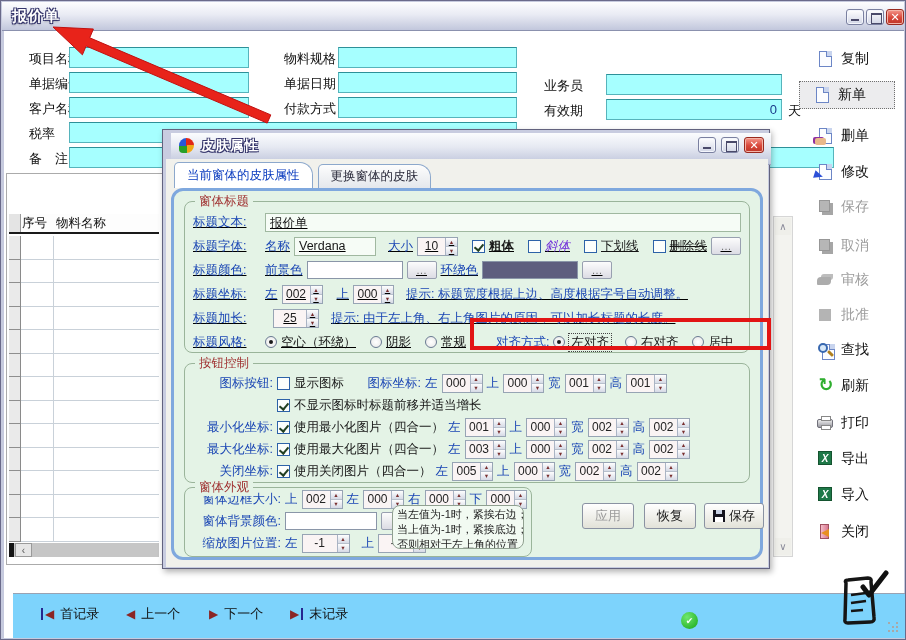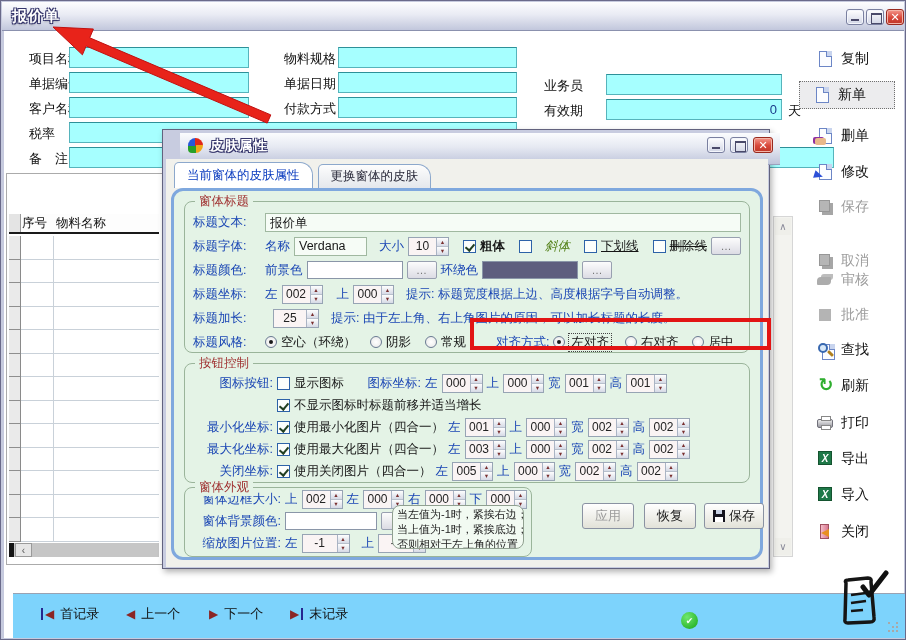--- a/index.html
+++ b/index.html
@@ -92,38 +92,38 @@
          background:radial-gradient(circle at 35% 30%,#6FE86F,#17A617);display:flex;align-items:center;
          justify-content:center;}
   .green-dot::before{content:"✔";color:#fff;font-size:9px;}
   .grip{position:absolute;right:5px;bottom:5px;width:12px;height:12px;}
   .grip::before{content:"";position:absolute;left:0;top:0;width:2px;height:2px;background:#A8A8A8;
          box-shadow:8px 0 0 #A8A8A8,8px 4px 0 #A8A8A8,8px 8px 0 #A8A8A8,4px 4px 0 #A8A8A8,4px 8px 0 #A8A8A8,0 8px 0 #A8A8A8;}
   .logo-svg{position:absolute;left:834px;top:568px;}
   
   .dlg{position:absolute;left:161px;top:128px;width:608px;height:440px;background:#C8CCE0;border:1px solid #62627E;
        box-shadow:2px 3px 6px rgba(0,0,0,.3);z-index:10;}
-  .dtb{position:absolute;left:17px;top:3px;width:600px;height:32px;
+  .dtb{position:absolute;left:8px;top:3px;width:600px;height:32px;
        background:linear-gradient(180deg,#FBFCFE,#E6E9F2 45%,#BFC5DB 100%);border-bottom:1px solid #9AA0BC;}
   .dlg-ico{position:absolute;left:8px;top:5px;width:15px;height:15px;border-radius:50% 50% 50% 4px;
        background:conic-gradient(#E02818 0 25%,#F0A818 0 50%,#28A028 0 75%,#2858D8 0);}
   .dtitle{position:absolute;left:30px;top:4px;font-size:13.5px;font-weight:bold;color:#fff;letter-spacing:1px;
        text-shadow:-1px -1px 0 #35356B,1px -1px 0 #35356B,-1px 1px 0 #35356B,1px 1px 0 #35356B;}
   .dbtns .wbtn{top:4px;}
   .dclient{position:absolute;left:3px;top:29px;width:602px;height:408px;background:#F1F1EC;}
   .tabs{position:absolute;left:8px;top:5px;display:flex;gap:5px;}
   .tab{height:24px;padding:0 12px;display:flex;align-items:center;font-size:12.5px;color:#2A2A3A;
        border:1px solid #8CA8CC;border-bottom:none;border-radius:5px 13px 0 0;
        background:linear-gradient(#FDFDFD,#E4E7EC);}
   .tab.active{background:#FFFFFF;color:#0A3BBF;position:relative;z-index:3;height:26px;margin-top:-2px;}
   .panel{position:absolute;left:5px;top:29px;width:592px;height:372px;background:#E4F3E6;
        border:3px solid #7FA8DE;border-radius:12px;}
   .grp{position:absolute;border:1px solid #9AB49A;border-radius:8px;}
   .legend{position:absolute;top:-9px;left:10px;background:#E4F3E6;padding:0 4px;font-size:12.5px;color:#A03232;}
-  .grp1{left:10px;top:10px;width:566px;height:152px;}
+  .grp1{left:10px;top:10px;width:566px;height:152px;text-decoration:underline;}
   .grp2{left:10px;top:172px;width:566px;height:120px;}
   .grp3{left:10px;top:296px;width:348px;height:70px;}
   .row{display:flex;align-items:center;height:24px;padding:0 8px;gap:4px;font-size:12.5px;color:#161616;white-space:nowrap;}
   .grp1 .row:first-of-type{margin-top:8px;}
   .grp2 .row{height:22px;} .grp2 .row:first-of-type{margin-top:8px;}
   .grp3 .row{height:22px;} .grp3 .row:first-of-type{margin-top:0;}
   .bl{color:#1A46B4;}
   .w68{width:68px;text-align:left;flex:0 0 68px;}
   .w80{width:80px;text-align:right;flex:0 0 80px;}
   .w88{width:88px;text-align:right;flex:0 0 88px;}
@@ -142,21 +142,21 @@
   .cb.on::before{content:"";position:absolute;left:3px;top:1px;width:4px;height:7px;
         border-right:2px solid #224022;border-bottom:2px solid #224022;transform:rotate(40deg);}
   .rd{width:12px;height:12px;border:1px solid #6A7A92;border-radius:50%;background:radial-gradient(#FFF,#E6E6E6);
         position:relative;flex:0 0 12px;}
   .rd.on::before{content:"";position:absolute;left:3px;top:3px;width:4px;height:4px;border-radius:50%;background:#1A1A1A;}
   .btn-more{width:30px;height:18px;border:1px solid #98A0B0;background:linear-gradient(#FCFCFC,#DCDCE4);
         border-radius:2px;display:flex;align-items:flex-end;justify-content:center;font-size:11px;color:#777;
         padding-bottom:2px;flex:0 0 30px;}
   .swatch{height:18px;width:96px;border:1px solid #8A96A8;flex:0 0 96px;}
   .swatch.sm{width:92px;flex:0 0 92px;}
-  .it{font-style:italic;color:#4d7c0f;margin-left:9px;} .un{text-decoration:underline;} .st{text-decoration:line-through;} .bd{font-weight:bold;}
+  .it{font-style:italic;color:#6d28d9;} .un{text-decoration:underline;} .st{text-decoration:line-through;} .bd{font-weight:bold;}
   .focusdot{outline:1px dotted #444;padding:0 2px;}
   .ml10{margin-left:10px;} .ml20{} .ml26{margin-left:26px;} .ml8{margin-left:8px;}
   .bubble{position:absolute;left:218px;top:314px;width:132px;height:44px;border:1px solid #90A090;border-radius:8px;
         background:#F2FAF2;padding:1px 4px;font-size:11px;line-height:15px;color:#222;overflow:hidden;white-space:nowrap;}
   .bubble::before{content:"";position:absolute;left:-5px;top:20px;width:8px;height:8px;background:#F2FAF2;
         border-left:1px solid #90A090;border-bottom:1px solid #90A090;transform:rotate(45deg);}
   .dbtn{position:absolute;top:312px;height:26px;border:1px solid #8A92A2;border-radius:3px;
         background:linear-gradient(#FFFFFF,#E2E2D8);font-size:13px;display:flex;align-items:center;
         justify-content:center;gap:4px;color:#1A1A1A;}
   .dbtn.dis{color:#9C9C9C;}
@@ -249,21 +249,21 @@
         <i class="ic-mod-acc"></i>
       </span>
     <span>修改</span>
   </div>
   <div class="titem dis" style="top:193px">
     <span class="ticon">
         <i class="ic-gray"></i>
       </span>
     <span>保存</span>
   </div>
-  <div class="titem dis" style="top:247px">
+  <div class="titem dis" style="top:232px">
     <span class="ticon">
         <i class="ic-gray"></i>
       </span>
     <span>取消</span>
   </div>
   <div class="titem dis" style="top:266px">
     <span class="ticon">
         <i class="ic-audit"></i>
       </span>
     <span>审核</span>

